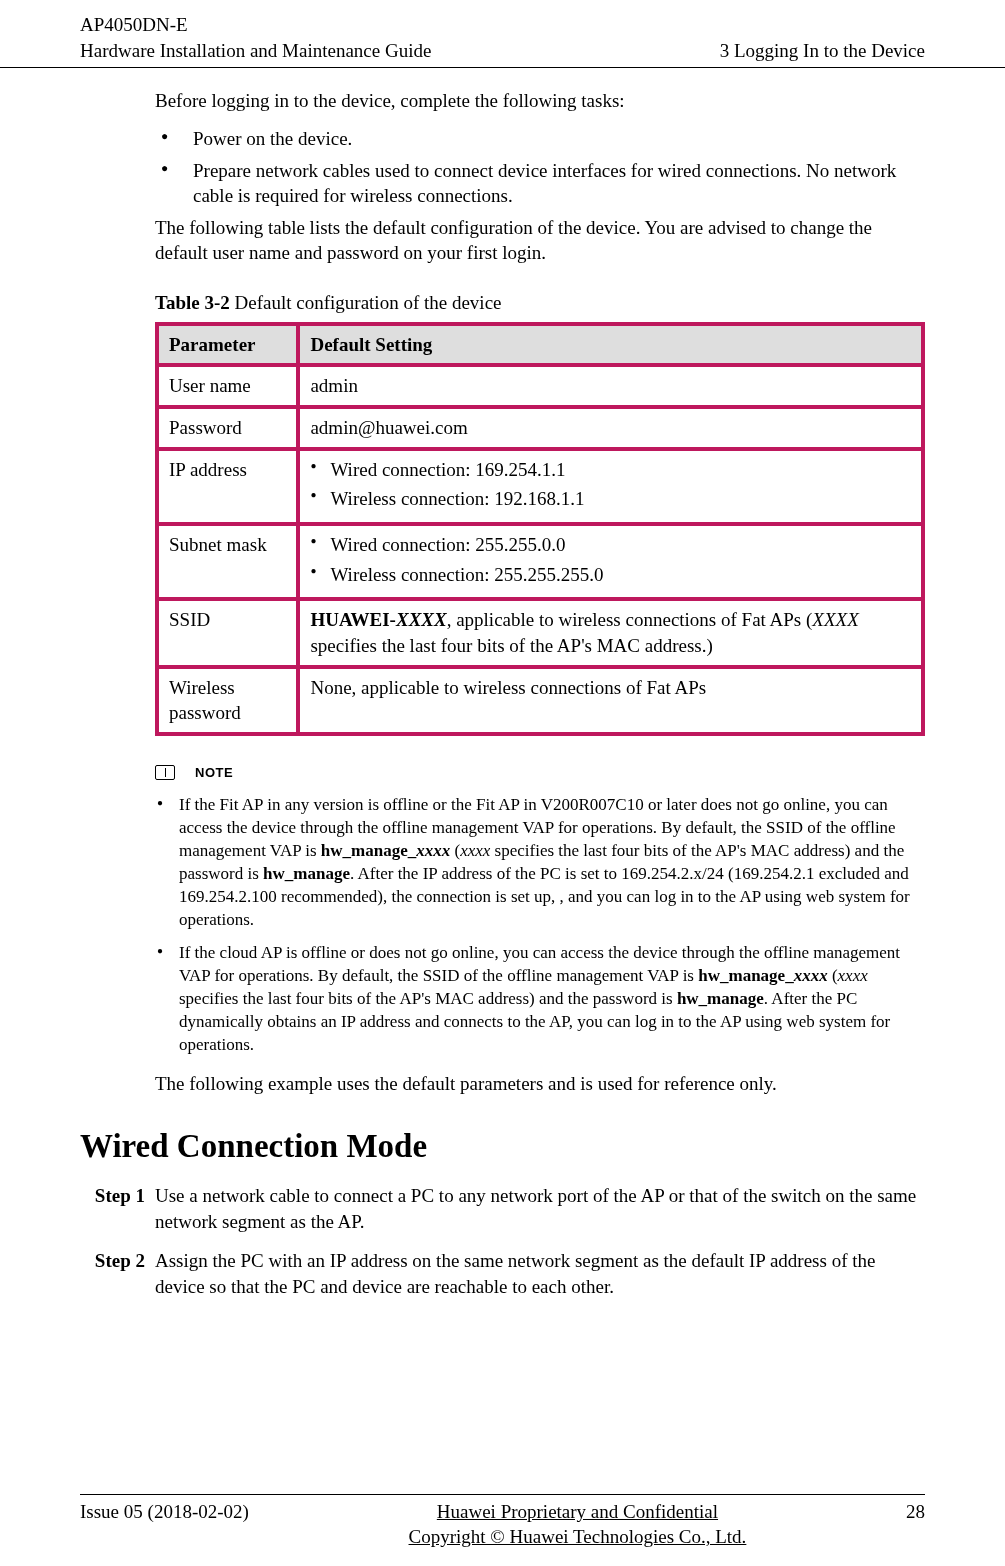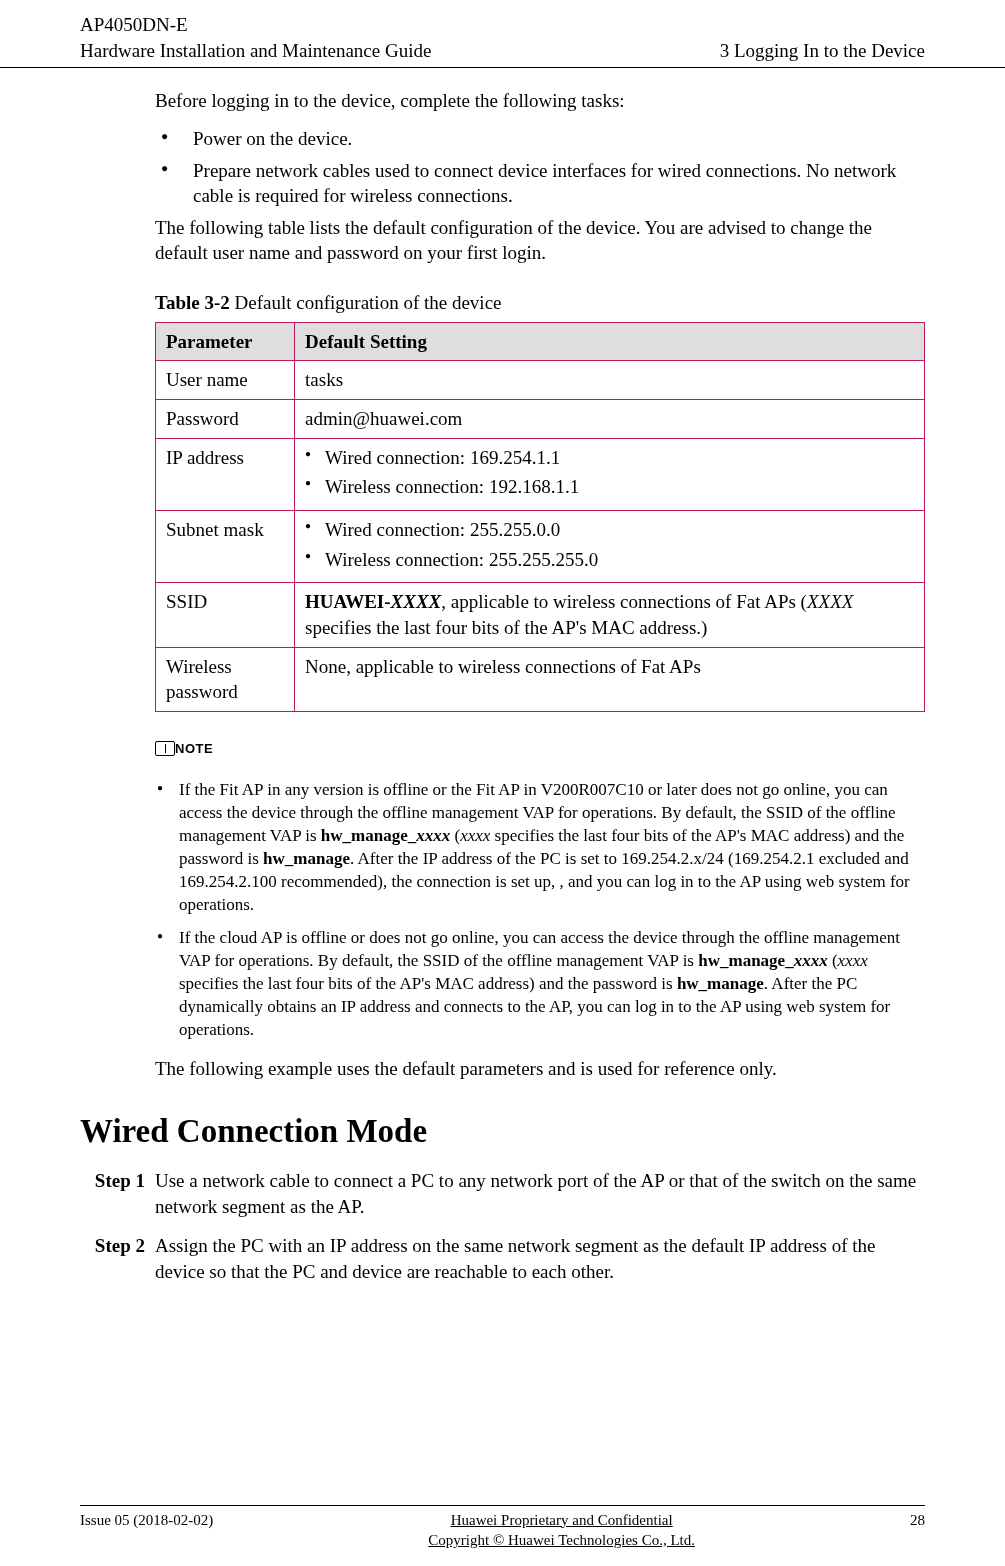--- a/index.html
+++ b/index.html
@@ -44,21 +44,21 @@
       font-size: 12px;
     }
     .section-gap { margin-top: 24px; }
     .table-caption { margin-bottom: 6px; }
     table.config {
       border-collapse: collapse;
       width: 100%;
       margin-bottom: 20px;
     }
     table.config th, table.config td {
-      border: 1px solid #be185d;
+      border: 4px solid #be185d;
       padding: 6px 10px;
       text-align: left;
       vertical-align: top;
       font-size: 19px;
     }
     table.config th {
       background: #dedede;
       font-weight: bold;
     }
     ul.cell-list {
@@ -74,22 +74,22 @@
       content: "●";
       position: absolute;
       left: 0;
       top: 2px;
       font-size: 10px;
     }
     .note-block { margin-top: 28px; }
     .note-header {
       display: flex;
       align-items: center;
-      gap: 0;
-      margin-bottom: 22px;
+      gap: 20px;
+      margin-bottom: 13px;
     }
     .note-icon {
       width: 20px;
       height: 15px;
       border: 1.5px solid #000;
       border-radius: 2px;
       position: relative;
     }
     .note-icon::before {
       content: "";
@@ -150,21 +150,21 @@
     .footer {
       position: absolute;
       bottom: 16px;
       left: 80px;
       right: 80px;
       border-top: 1px solid #000;
       padding-top: 4px;
       display: flex;
       justify-content: space-between;
       align-items: flex-start;
-      font-size: 15px;
+      font-size: 19px;
     }
     .footer-center { text-align: center; text-decoration: underline; }
     b.ssid { font-weight: bold; }
     i { font-style: italic; }
   </style>
 </head>
 <body>
 
 <div class="header">
   <div class="header-left">
@@ -194,21 +194,21 @@
   <table class="config">
     <thead>
       <tr>
         <th>Parameter</th>
         <th>Default Setting</th>
       </tr>
     </thead>
     <tbody>
       <tr>
         <td>User name</td>
-        <td>tasks</td>
+        <td>admin</td>
       </tr>
       <tr>
         <td>Password</td>
         <td>admin@huawei.com</td>
       </tr>
       <tr>
         <td>IP address</td>
         <td>
           <ul class="cell-list">
             <li>Wired connection: 169.254.1.1</li>

